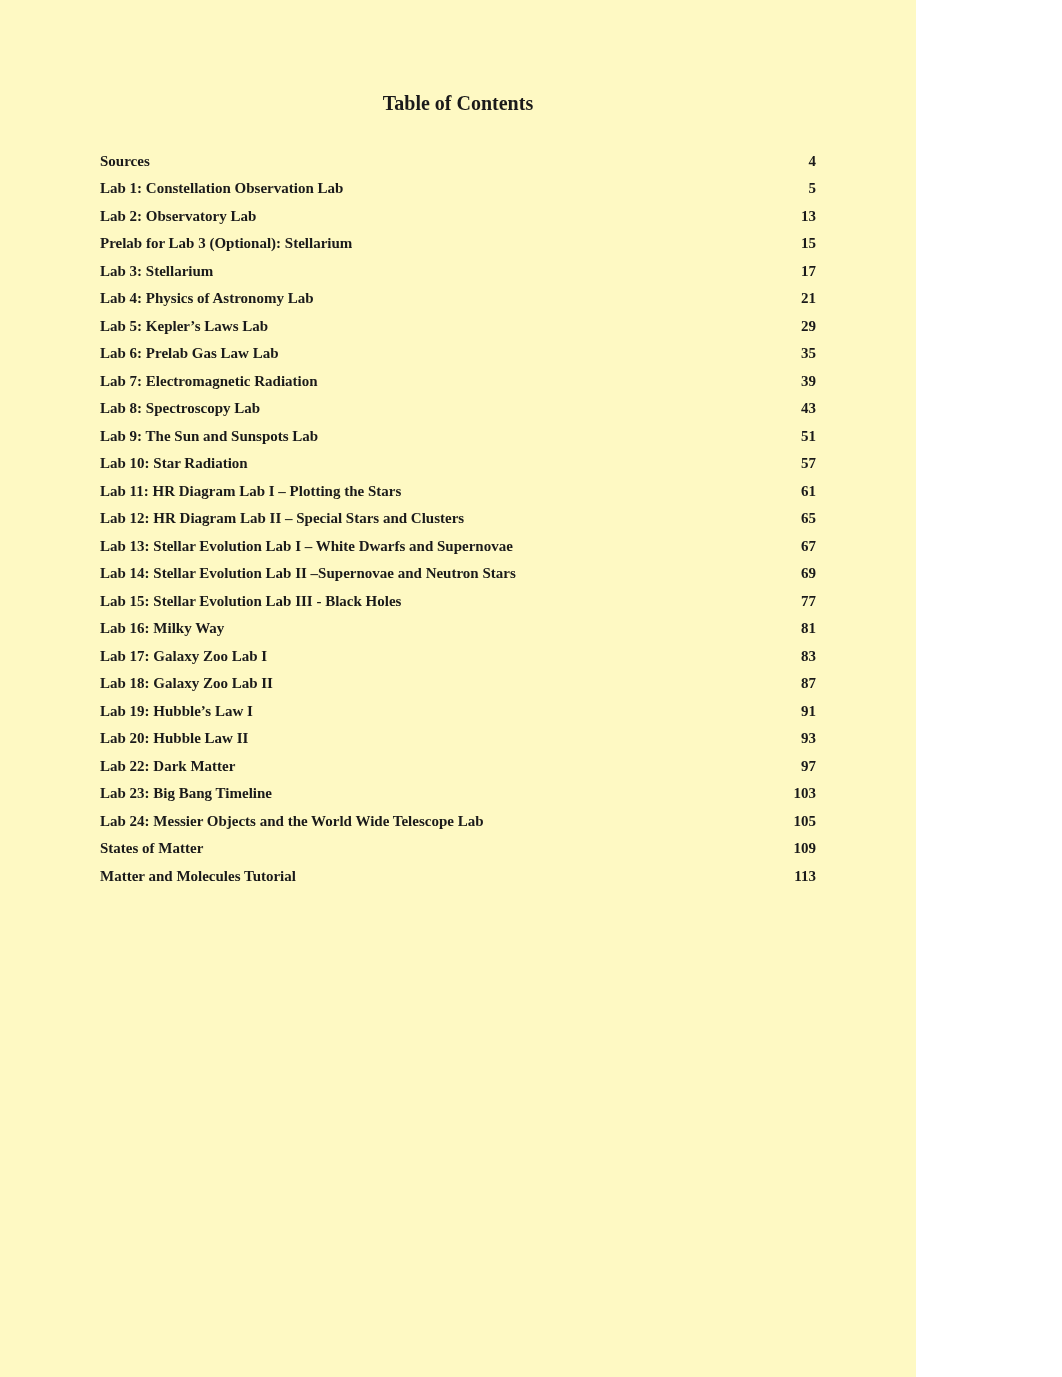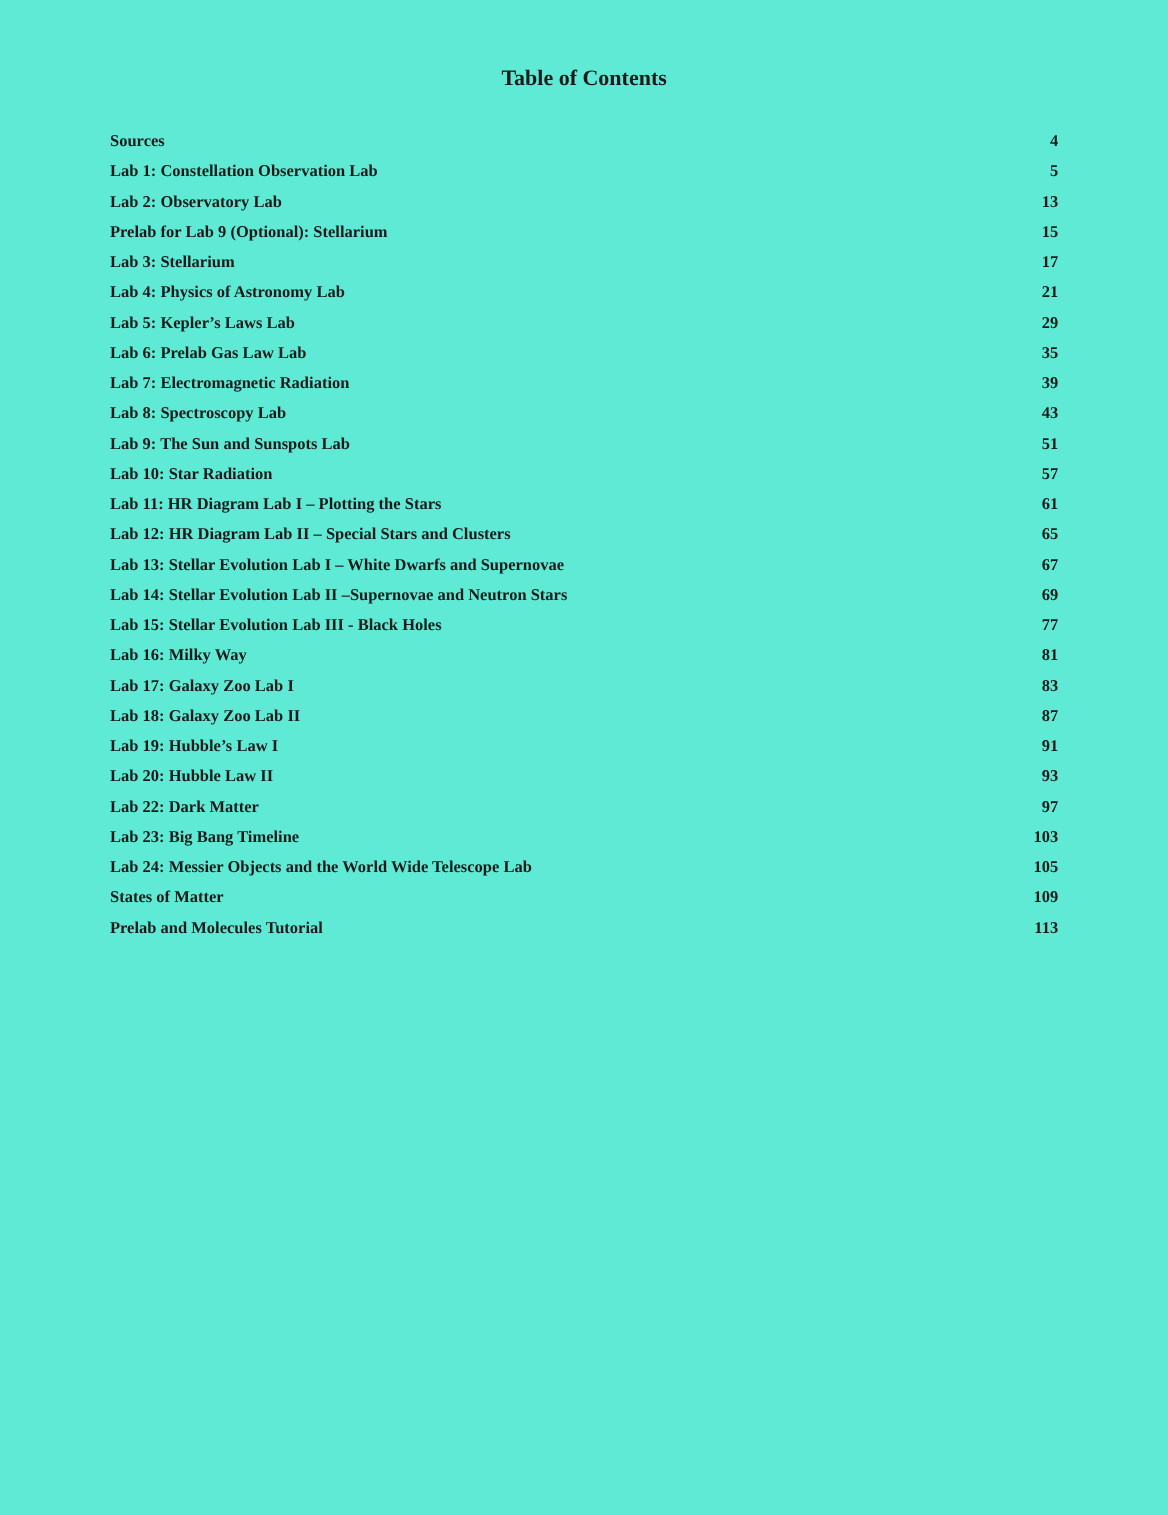--- a/index.html
+++ b/index.html
@@ -11,24 +11,24 @@
     body {
       background: #ffffff;
       font-family: Georgia, 'Times New Roman', Times, serif;
       font-size: 15px;
       color: #1a1a1a;
       width: 1062px;
       min-height: 1377px;
     }
 
     .page {
-      width: 1062px;
+      width: 916px;
       min-height: 1377px;
-      padding: 60px 100px;
-      background: #5eead4;
+      padding: 92px 100px;
+      background: #fef9c3;
     }
 
     .title {
       text-align: center;
       font-size: 20px;
       font-weight: bold;
       margin-bottom: 32px;
       font-family: Georgia, serif;
     }
 
@@ -78,21 +78,21 @@
         </tr>
         <tr>
           <td class="entry-label">Lab 1:  Constellation Observation Lab</td>
           <td class="entry-page">5</td>
         </tr>
         <tr>
           <td class="entry-label">Lab 2:  Observatory Lab</td>
           <td class="entry-page">13</td>
         </tr>
         <tr>
-          <td class="entry-label">Prelab for Lab 9 (Optional): Stellarium</td>
+          <td class="entry-label">Prelab for Lab 3 (Optional): Stellarium</td>
           <td class="entry-page">15</td>
         </tr>
         <tr>
           <td class="entry-label">Lab 3:  Stellarium</td>
           <td class="entry-page">17</td>
         </tr>
         <tr>
           <td class="entry-label">Lab 4:  Physics of Astronomy Lab</td>
           <td class="entry-page">21</td>
         </tr>
@@ -170,18 +170,18 @@
         </tr>
         <tr>
           <td class="entry-label">Lab 24:  Messier Objects and the World Wide Telescope Lab</td>
           <td class="entry-page">105</td>
         </tr>
         <tr>
           <td class="entry-label indent-1">States of Matter</td>
           <td class="entry-page">109</td>
         </tr>
         <tr>
-          <td class="entry-label indent-2">Prelab and Molecules Tutorial</td>
+          <td class="entry-label indent-2">Matter and Molecules Tutorial</td>
           <td class="entry-page">113</td>
         </tr>
       </tbody>
   </table>
 </div>
 
 </body></html>

